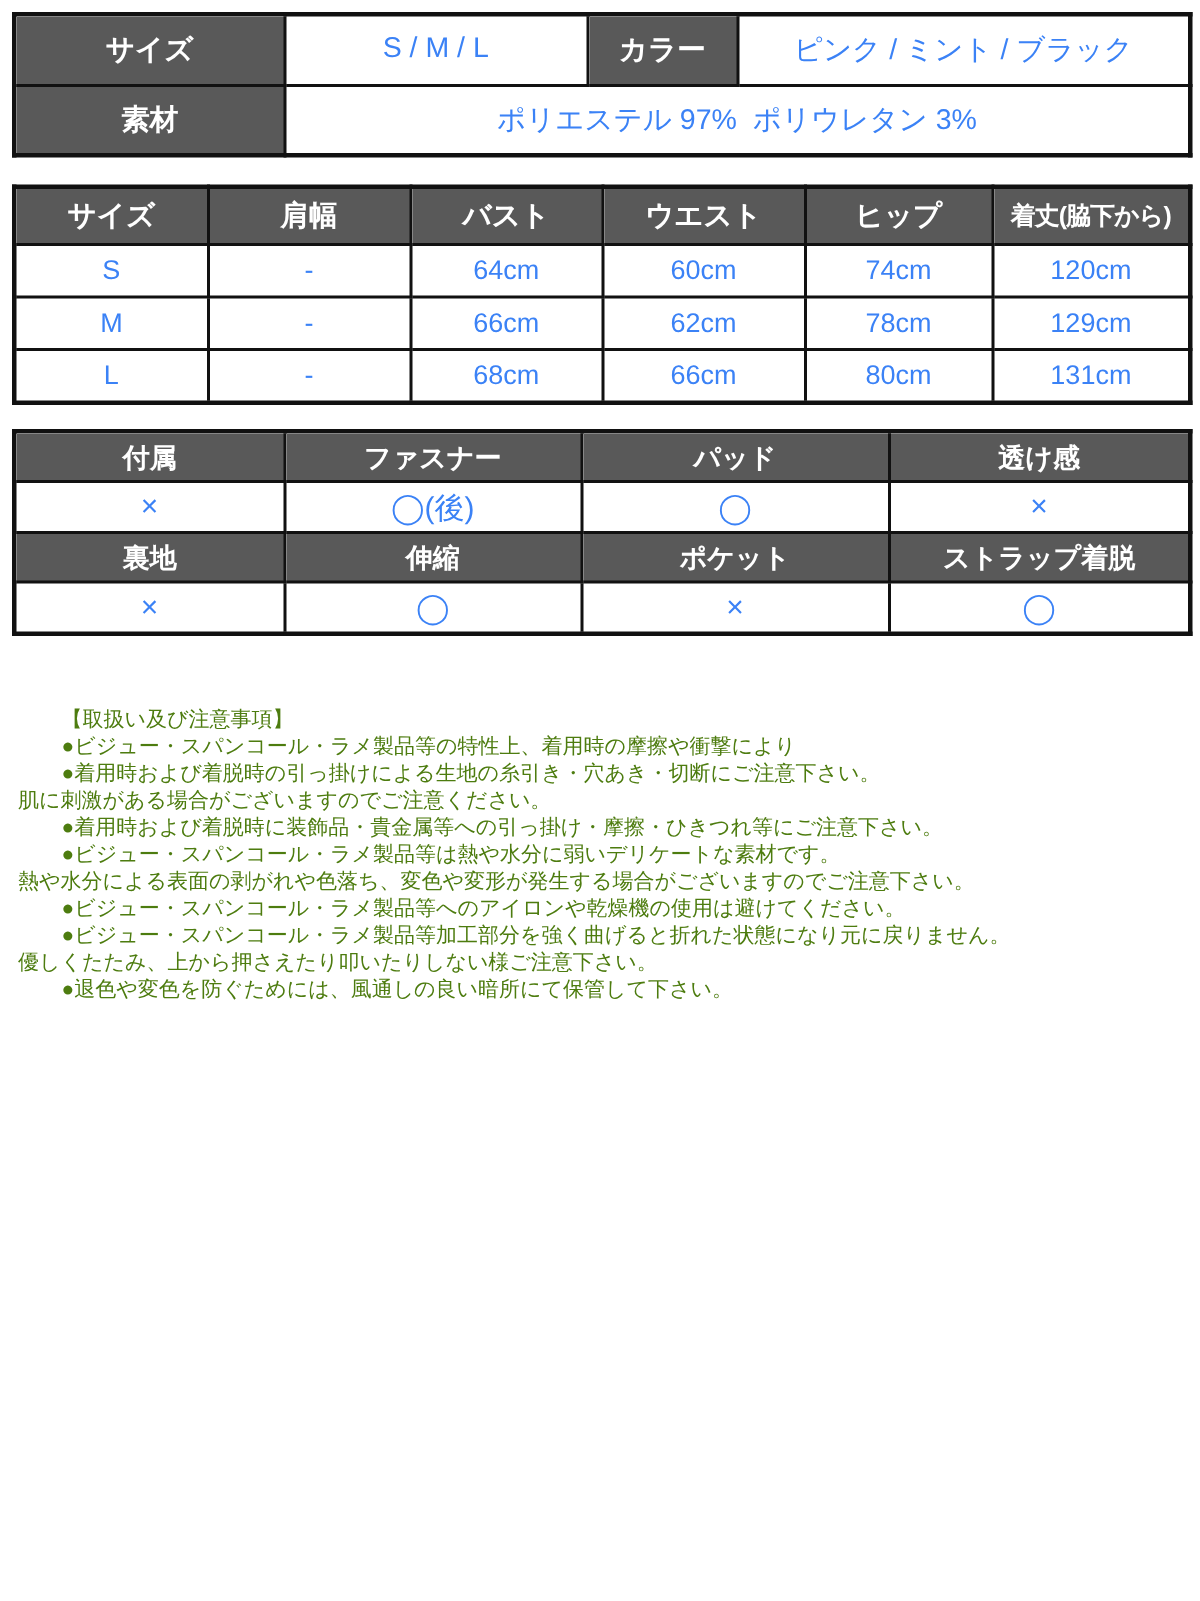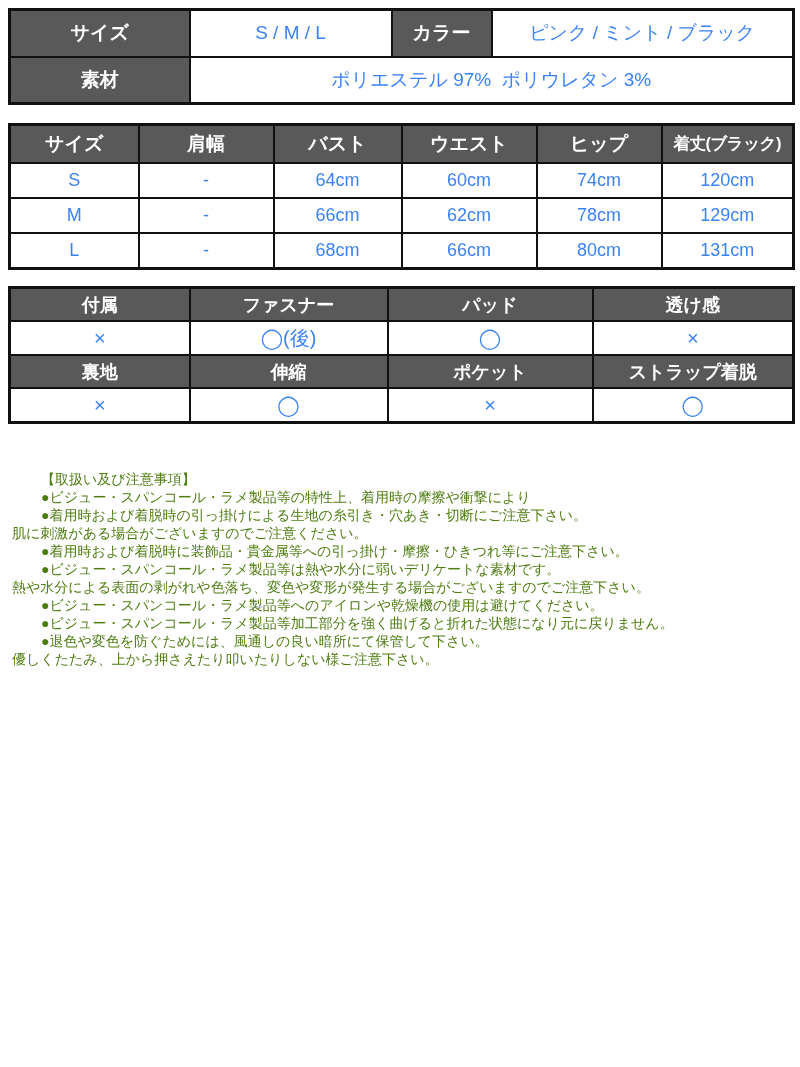--- a/index.html
+++ b/index.html
@@ -99,21 +99,21 @@
         <col style="width:125px">
         <col style="width:132px">
     </colgroup>
     <tbody>
       <tr>
         <th>サイズ</th>
         <th>肩幅</th>
         <th>バスト</th>
         <th>ウエスト</th>
         <th>ヒップ</th>
-        <th class="small">着丈(ブラック)</th>
+        <th class="small">着丈(脇下から)</th>
       </tr>
       <tr>
         <td>S</td>
         <td>-</td>
         <td>64cm</td>
         <td>60cm</td>
         <td>74cm</td>
         <td>120cm</td>
       </tr>
       <tr>
@@ -173,17 +173,17 @@
   <div class="notes">
     <div class="note-line indent">【取扱い及び注意事項】</div>
     <div class="note-line indent">●ビジュー・スパンコール・ラメ製品等の特性上、着用時の摩擦や衝撃により</div>
     <div class="note-line indent">●着用時および着脱時の引っ掛けによる生地の糸引き・穴あき・切断にご注意下さい。</div>
     <div class="note-line">肌に刺激がある場合がございますのでご注意ください。</div>
     <div class="note-line indent">●着用時および着脱時に装飾品・貴金属等への引っ掛け・摩擦・ひきつれ等にご注意下さい。</div>
     <div class="note-line indent">●ビジュー・スパンコール・ラメ製品等は熱や水分に弱いデリケートな素材です。</div>
     <div class="note-line">熱や水分による表面の剥がれや色落ち、変色や変形が発生する場合がございますのでご注意下さい。</div>
     <div class="note-line indent">●ビジュー・スパンコール・ラメ製品等へのアイロンや乾燥機の使用は避けてください。</div>
     <div class="note-line indent">●ビジュー・スパンコール・ラメ製品等加工部分を強く曲げると折れた状態になり元に戻りません。</div>
+    <div class="note-line">優しくたたみ、上から押さえたり叩いたりしない様ご注意下さい。</div>
     <div class="note-line indent">●退色や変色を防ぐためには、風通しの良い暗所にて保管して下さい。</div>
-    <div class="note-line">優しくたたみ、上から押さえたり叩いたりしない様ご注意下さい。</div>
   </div>
 
 </div>
 
 </body></html>

